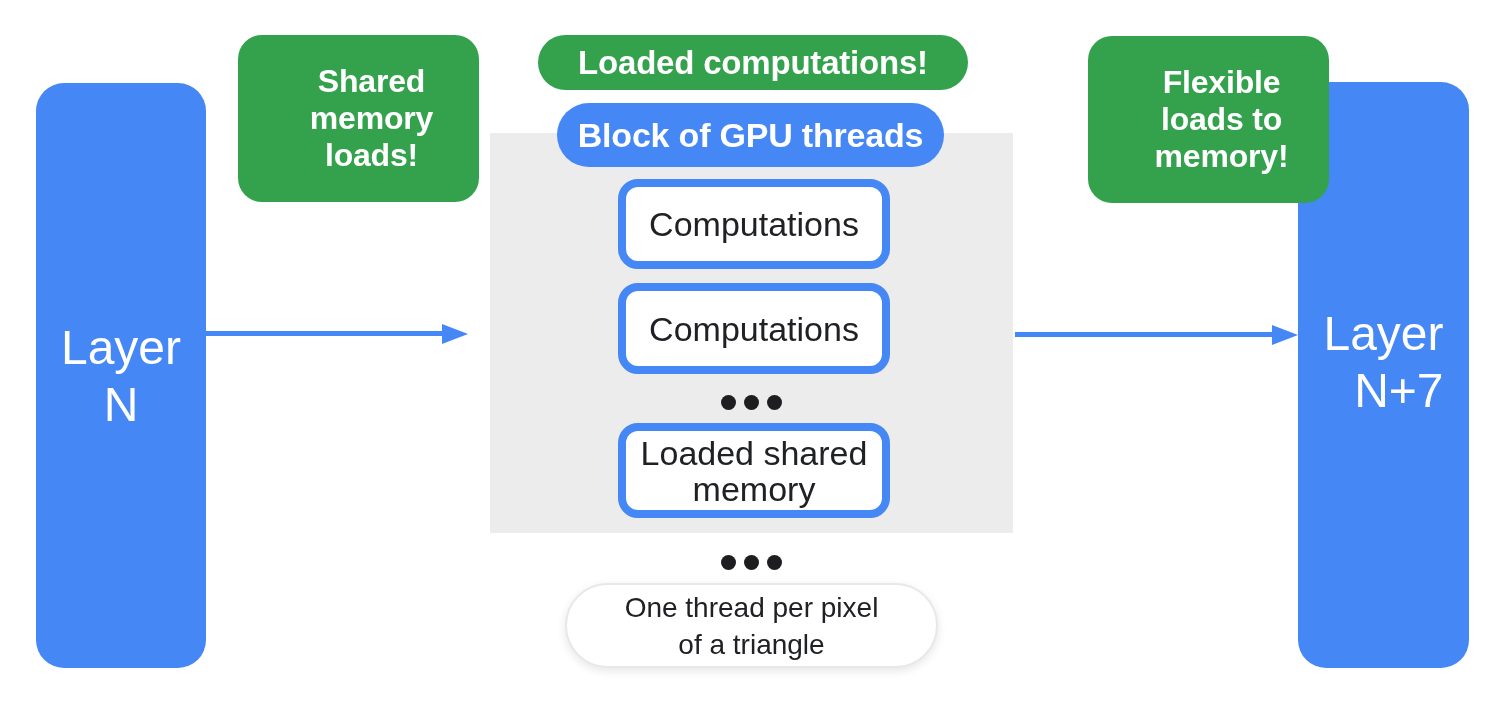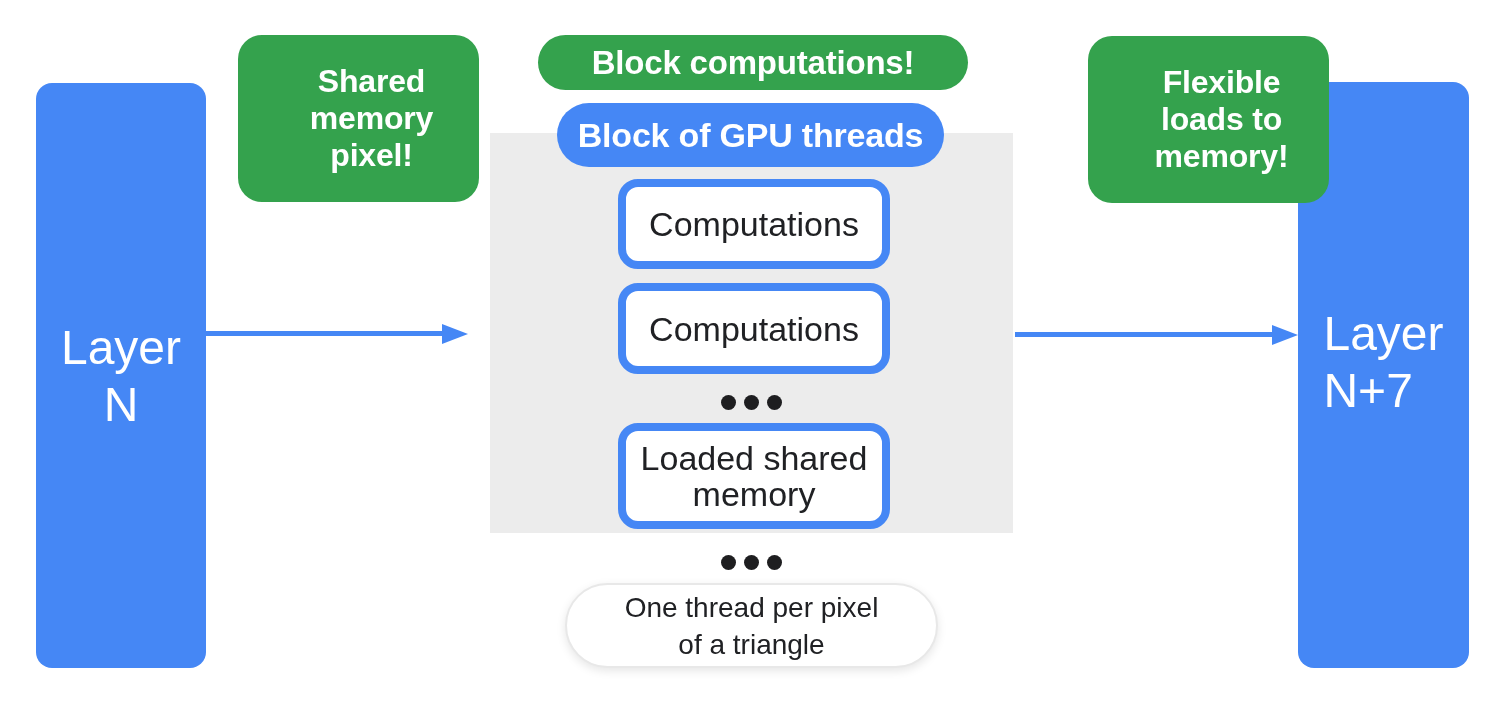--- a/index.html
+++ b/index.html
@@ -9,23 +9,23 @@
     --ink:#202124;
   }
   html,body{margin:0;padding:0;background:#fff;}
   .canvas{
     position:relative;width:1508px;height:706px;background:#fff;overflow:hidden;
     font-family:"Liberation Sans",sans-serif;
   }
   .abs{position:absolute;}
 
   .layer-box{
-    background:var(--blue);border-radius:16px;color:#fff;
+    background:var(--blue);border-radius:28px;color:#fff;
     display:flex;flex-direction:column;align-items:center;justify-content:center;
-    text-align:left;font-size:48px;line-height:57px;font-weight:400;
+    text-align:right;font-size:48px;line-height:57px;font-weight:400;
   }
   .layer-box span{display:block;}
   .raised{transform:translateY(-13px);}
 
   .green-callout{
     background:var(--green);border-radius:24px;color:#fff;font-weight:700;
     font-size:32px;line-height:37px;letter-spacing:-0.2px;
     display:flex;flex-direction:column;align-items:center;justify-content:center;text-align:center;padding-left:26px;
   }
   .green-callout span{display:block;}
@@ -77,31 +77,31 @@
   <div class="layer-box abs" style="left:1298px;top:82px;width:171px;height:586px;">
     <div class="raised">
       <span>Layer</span>
       <span>N+7</span>
     </div>
   </div>
 
   <div class="green-callout abs" style="left:238px;top:35px;width:215px;height:167px;">
     <span>Shared</span>
     <span>memory</span>
-    <span>pixel!</span>
+    <span>loads!</span>
   </div>
 
   <div class="green-callout abs" style="left:1052px;top:36px;width:215px;height:167px;margin-left:36px;">
     <span>Flexible</span>
     <span>loads to</span>
     <span>memory!</span>
   </div>
 
   <div class="pill green-pill abs" style="left:538px;top:35px;width:430px;height:55px;">
-    <span>Block computations!</span>
+    <span>Loaded computations!</span>
   </div>
 
   <div class="gray-panel abs" style="left:490px;top:133px;width:523px;height:400px;"></div>
 
   <div class="pill blue-pill abs" style="left:557px;top:103px;width:387px;height:64px;">
     <span>Block of GPU threads</span>
   </div>
 
   <div class="comp-box abs" style="left:618px;top:179px;width:272px;height:90px;">
     <span>Computations</span>
@@ -110,21 +110,21 @@
   <div class="comp-box abs" style="left:618px;top:283px;width:272px;height:91px;">
     <span>Computations</span>
   </div>
 
   <div class="dots abs" style="left:721px;top:395px;width:61px;height:15px;">
     <span class="dot"></span>
     <span class="dot"></span>
     <span class="dot"></span>
   </div>
 
-  <div class="comp-box abs" style="left:618px;top:423px;width:272px;height:106px;">
+  <div class="comp-box abs" style="left:618px;top:423px;width:272px;height:95px;">
     <span>Loaded shared</span>
     <span>memory</span>
   </div>
 
   <div class="dots abs" style="left:721px;top:555px;width:61px;height:15px;">
     <span class="dot"></span>
     <span class="dot"></span>
     <span class="dot"></span>
   </div>
 

